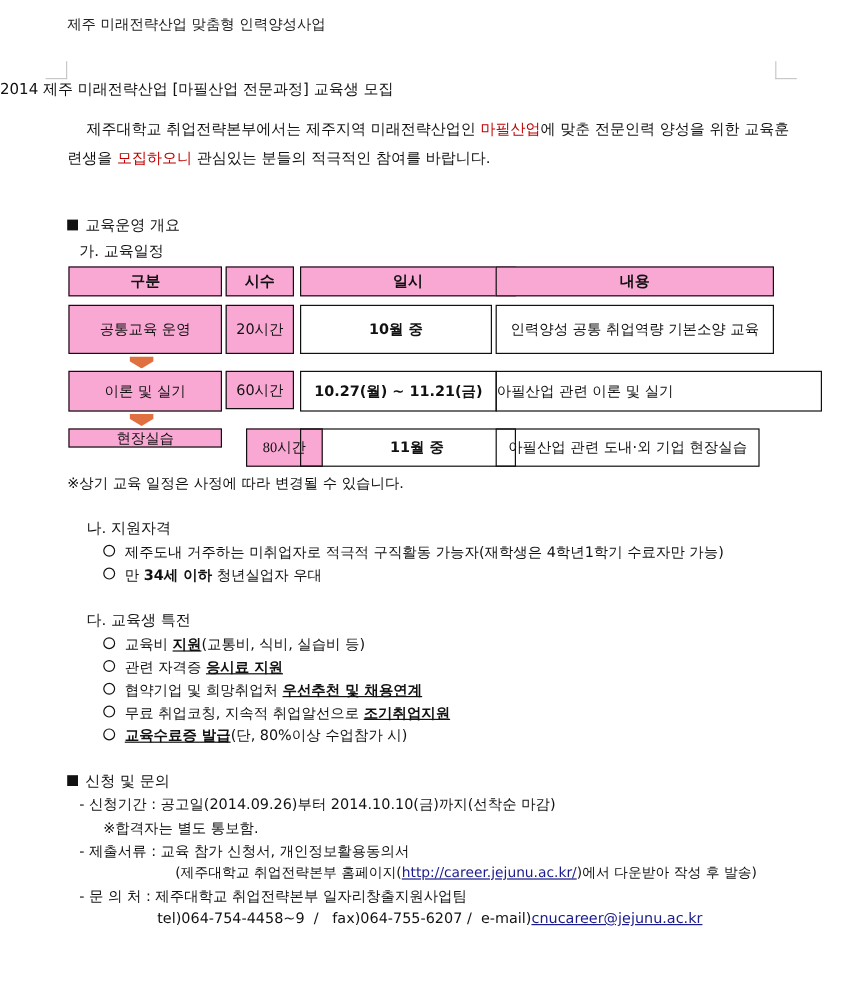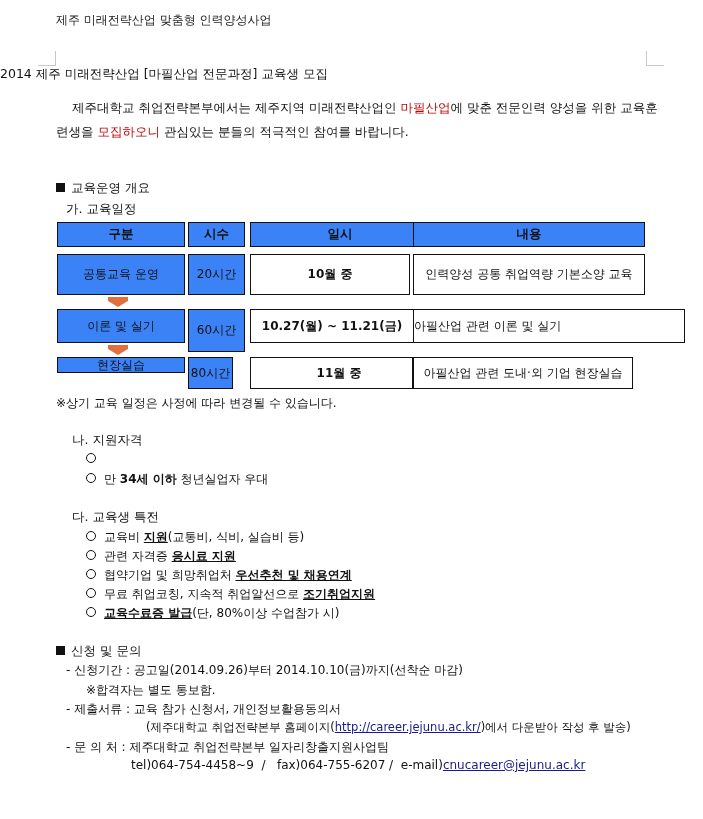--- a/index.html
+++ b/index.html
@@ -10,21 +10,21 @@
   .corner.tl { left:38px; top:51px; border-right-width:1px; border-bottom-width:1px; }
   .corner.tr { left:646px; top:51px; border-left-width:1px; border-bottom-width:1px; }
   .hdr { left:56px; top:12px; font-size:12px; color:#222; }
   .title { left:0; width:703px; text-align:left; top:66px; font-size:12.5px; }
   .para { left:56px; font-size:12.5px; }
   .red { color:#c00000; }
   .sec { font-size:12.5px; }
   .sq { display:inline-block; width:9px; height:9px; background:#111; margin-right:6px; vertical-align:0px; }
   .cell { position:absolute; box-sizing:border-box; border:1px solid #111;
           display:flex; align-items:center; justify-content:center; font-size:12px; }
-  .gray { background:#3b82f6; }
+  .gray { background:#f9a8d4; }
   .th { font-weight:bold; font-size:12.5px; }
   .b { font-weight:bold; }
   .u { text-decoration:underline; }
   .arrow { position:absolute; left:108px; width:20px; height:10px; }
   .link { color:#1a1a8c; text-decoration:underline; }
   .circ { display:inline-block; width:8px; height:8px; border:1px solid #111; border-radius:50%; margin-right:8px; vertical-align:0px; }
 </style>
 </head>
 <body>
 
@@ -54,38 +54,38 @@
 <div class="cell gray" style="left:57px; top:254px; width:128px; height:41px;">공통교육 운영</div>
 <div class="cell gray" style="left:188px; top:254px; width:57px; height:41px;">20시간</div>
 <div class="cell b" style="left:250px; top:254px; width:160px; height:41px;">10월 중</div>
 <div class="cell" style="left:413px; top:254px; width:232px; height:41px;">인력양성 공통 취업역량 기본소양 교육</div>
 
 <svg class="arrow" style="top:297px;" viewBox="0 0 20 10">
     <polygon points="0,0 20,0 20,4 10,10 0,4" fill="#e07040"></polygon>
   </svg>
 
 <div class="cell gray" style="left:57px; top:309px; width:128px; height:34px;">이론 및 실기</div>
-<div class="cell gray" style="left:188px; top:309px; width:57px; height:43px;">60시간</div>
+<div class="cell gray" style="left:188px; top:309px; width:57px; height:32px;">60시간</div>
 <div class="cell b" style="left:250px; top:309px; width:164px; height:34px;">10.27(월) ~ 11.21(금)</div>
 <div class="cell" style="left:413px; top:309px; width:272px; height:34px; justify-content:flex-start; ">아필산업 관련 이론 및 실기</div>
 
 <svg class="arrow" style="top:345px;" viewBox="0 0 20 10">
     <polygon points="0,0 20,0 20,4 10,10 0,4" fill="#e07040"></polygon>
   </svg>
 
 <div class="cell gray" style="left:57px; top:357px; width:128px; height:16px;">현장실습</div>
-<div class="cell gray" style="left:188px; top:357px; width:45px; height:32px;">80시간</div>
-<div class="cell b" style="left:250px; top:357px; width:163px; height:32px;padding-left:15px;">11월 중</div>
+<div class="cell gray" style="left:205px; top:357px; width:64px; height:32px;font-family:Liberation Serif, serif;">80시간</div>
+<div class="cell b" style="left:250px; top:357px; width:180px; height:32px;padding-left:15px;">11월 중</div>
 <div class="cell" style="left:413px; top:357px; width:220px; height:32px;">아필산업 관련 도내·외 기업 현장실습</div>
 
 <div class="abs" style="top:395px; left:56px; font-size:12px;">※상기 교육 일정은 사정에 따라 변경될 수 있습니다.</div>
 
 <div class="abs sec" style="top:432px; left:72px;">나. 지원자격</div>
 <div class="abs" style="top:452px; left:86px;">
-  <span class="circ"></span>
+  <span class="circ"></span><span>제주도내 거주하는 미취업자로 적극적 구직활동 가능자(재학생은 4학년1학기 수료자만 가능)</span>
 </div>
 <div class="abs" style="top:471px; left:86px;">
   <span class="circ"></span><span>만 </span><span class="b">34세 이하</span><span> 청년실업자 우대</span>
 </div>
 
 <div class="abs sec" style="top:509px; left:72px;">다. 교육생 특전</div>
 <div class="abs" style="top:529px; left:86px;"><span class="circ"></span><span>교육비 </span><span class="b u">지원</span><span>(교통비, 식비, 실습비 등)</span></div>
 <div class="abs" style="top:548px; left:86px;"><span class="circ"></span><span>관련 자격증 </span><span class="b u">응시료 지원</span><span></span></div>
 <div class="abs" style="top:567px; left:86px;"><span class="circ"></span><span>협약기업 및 희망취업처 </span><span class="b u">우선추천 및 채용연계</span><span></span></div>
 <div class="abs" style="top:586px; left:86px;"><span class="circ"></span><span>무료 취업코칭, 지속적 취업알선으로 </span><span class="b u">조기취업지원</span><span></span></div>

